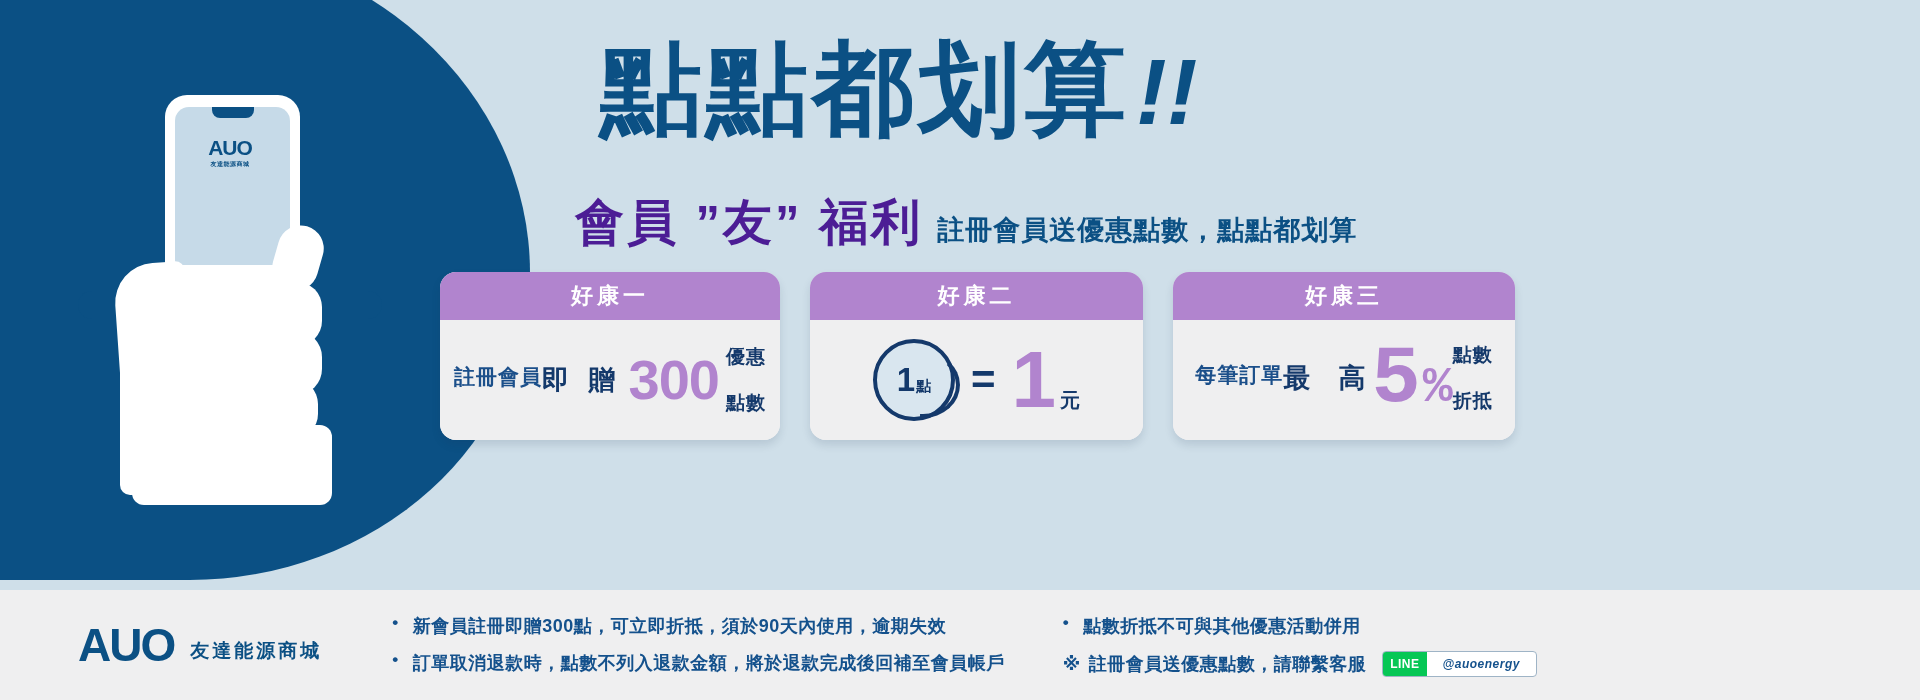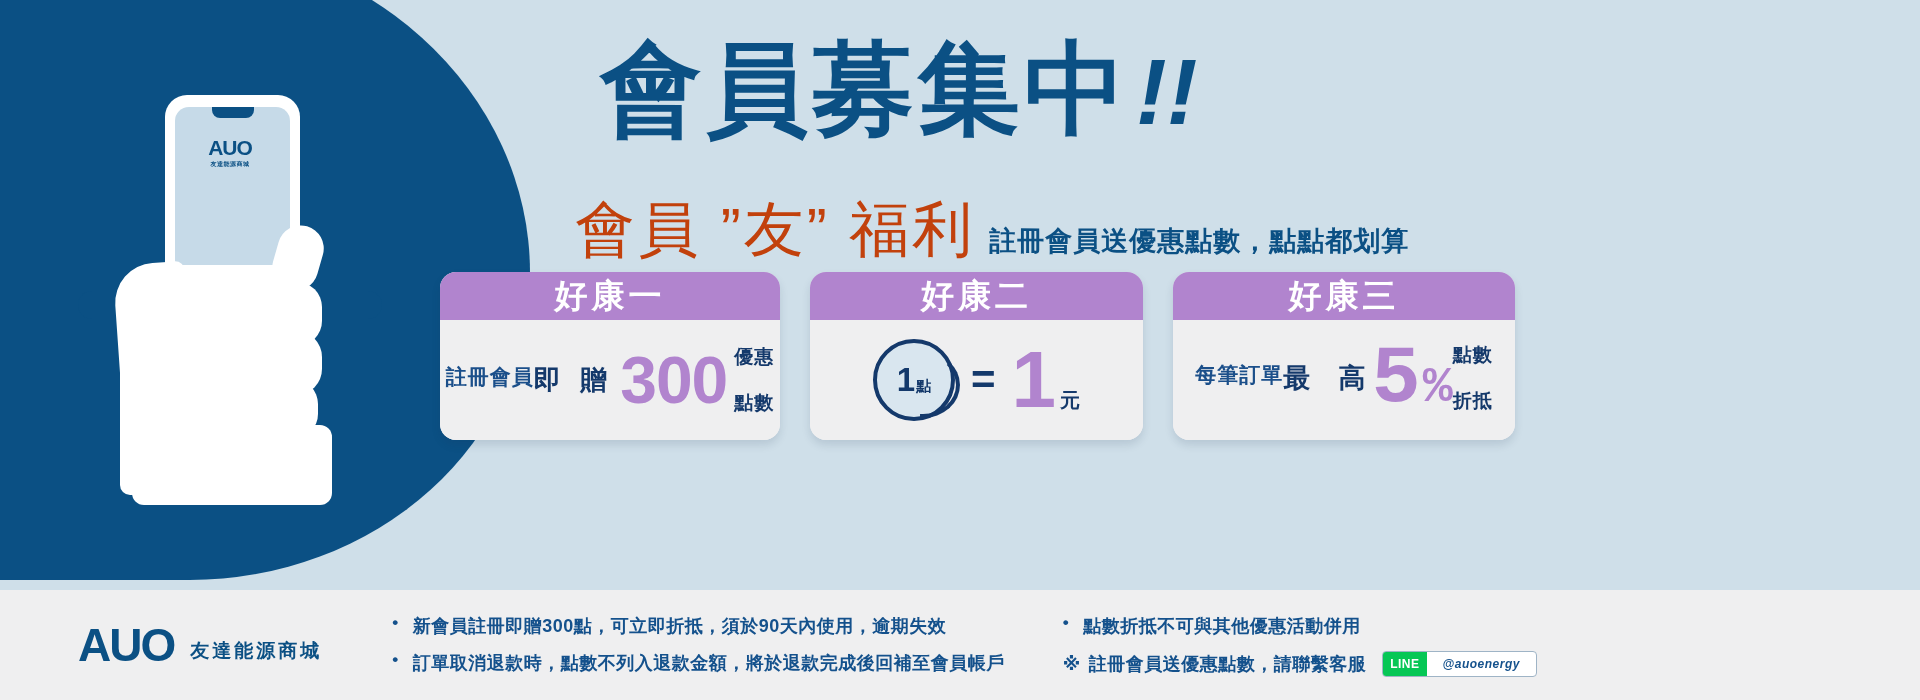--- a/index.html
+++ b/index.html
@@ -75,48 +75,48 @@
     position:absolute;left:600px;top:36px;width:820px;
     color:#0b5084;font-size:102px;font-weight:bold;line-height:1.05;
     letter-spacing:4px;white-space:nowrap;
   }
   .headline .bang{font-style:italic;font-size:92px;letter-spacing:0px;margin-left:6px;}
 
   .subline{
     position:absolute;left:575px;top:190px;width:900px;
     display:flex;align-items:baseline;white-space:nowrap;
   }
-  .sub-big{color:#c2410c;font-size:60px;font-weight:normal;letter-spacing:3px;}
+  .sub-big{color:#4c1d95;font-size:49px;font-weight:bold;letter-spacing:3px;}
   .sub-small{color:#0b5084;font-size:27px;font-weight:bold;letter-spacing:1px;margin-left:14px;}
 
   
   .cards{position:absolute;left:440px;top:272px;display:flex;gap:30px;}
   .card{
     width:340px;border-radius:16px;overflow:hidden;
     box-shadow:0 5px 9px rgba(20,50,80,.13);
     background:#efeff0;
   }
   .card.c1{width:340px;}
   .card.c2{width:333px;}
   .card.c3{width:342px;font-family:Liberation Mono, monospace;}
   .card-head{
     height:48px;background:#b184ce;
     display:flex;align-items:center;justify-content:center;
-    color:#ffffff;font-size:33px;font-weight:bold;letter-spacing:4px;
+    color:#ffffff;font-size:22px;font-weight:bold;letter-spacing:4px;
   }
   .card-body{
     height:120px;background:#efeff0;
     display:flex;align-items:center;justify-content:center;
   }
 
   .stack{display:flex;flex-direction:row;line-height:1.06;}
   .stack .t{color:#1b4f8a;font-size:21px;font-weight:bold;letter-spacing:1px;}
   .stack .b{color:#14396b;font-size:27px;font-weight:bold;letter-spacing:6px;}
   .big-num{
-    color:#b184ce;font-size:66px;font-weight:bold;line-height:.95;
+    color:#b184ce;font-size:56px;font-weight:bold;line-height:.95;
     margin:0 7px;letter-spacing:-1px;
   }
   .side{display:flex;flex-direction:column;line-height:1.15;gap:24px;}
   .side span{color:#14396b;font-size:19px;font-weight:bold;letter-spacing:1px;}
 
   
   .coin{
     position:relative;width:74px;height:74px;border-radius:50%;
     border:4px solid #14396b;background:#d9e6ef;
     display:flex;align-items:center;justify-content:center;
@@ -189,21 +189,21 @@
     <div class="wrist"></div>
     <div class="palm"></div>
     <div class="thumb"></div>
     <div class="finger f1"></div>
     <div class="finger f2"></div>
     <div class="finger f3"></div>
     <div class="finger f4"></div>
   </div>
 
   <div class="headline">
-    <span>會員募集中</span><span class="bang">!!</span>
+    <span>點點都划算</span><span class="bang">!!</span>
   </div>
 
   <div class="subline">
     <span class="sub-big">會員 ”友” 福利</span>
     <span class="sub-small">註冊會員送優惠點數，點點都划算</span>
   </div>
 
   <div class="cards">
 
     <div class="card c1">

